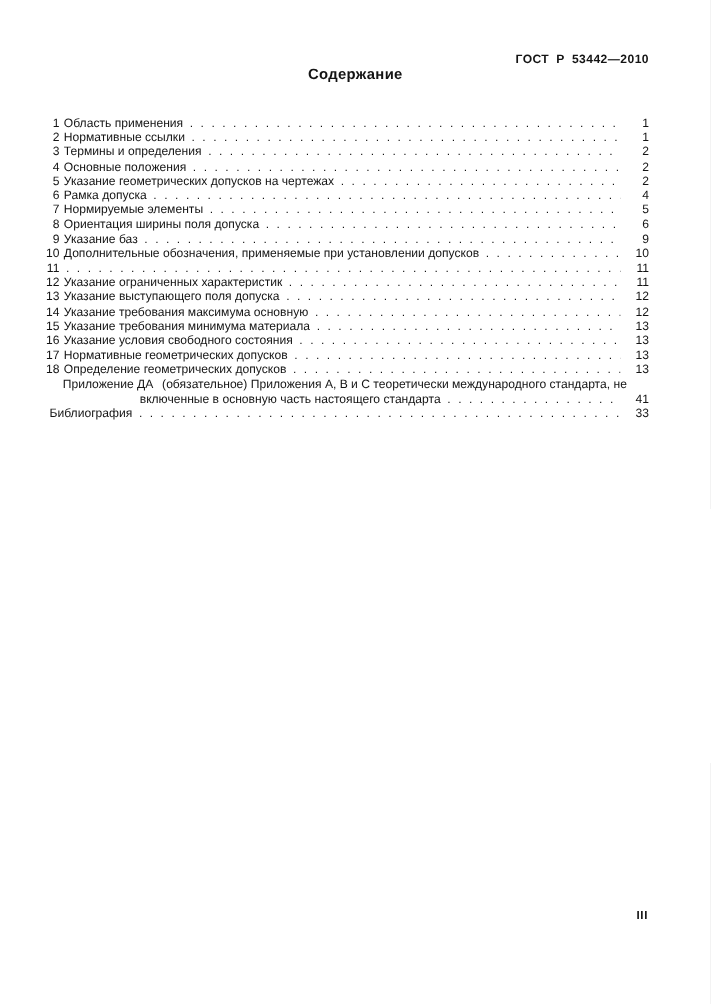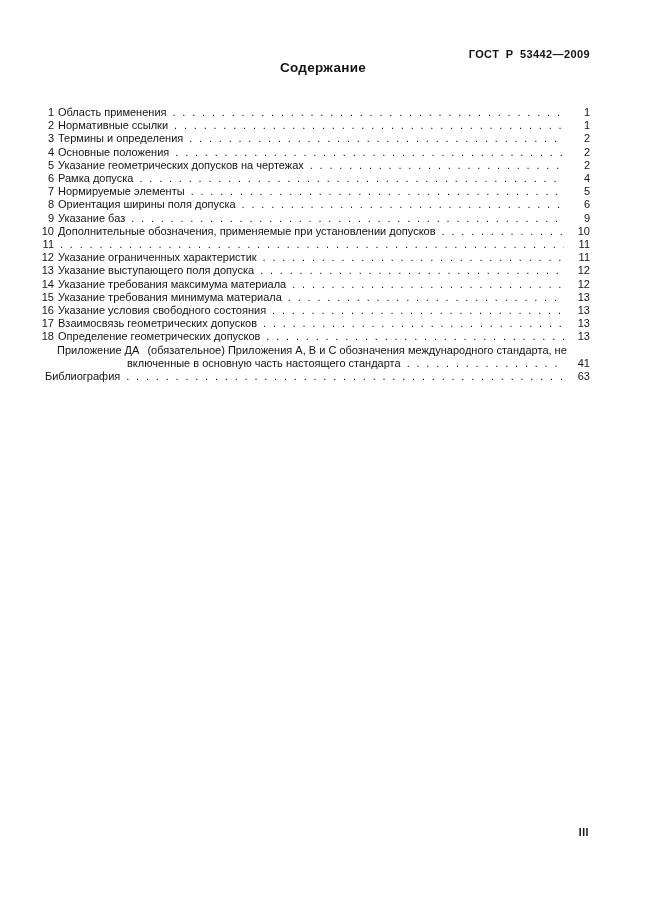--- a/index.html
+++ b/index.html
@@ -102,21 +102,21 @@
     font-size: 10.5px;
     font-weight: bold;
     letter-spacing: 0.5px;
   }
 </style>
 </head>
 <body>
 
 <div class="page">
 
-  <div class="doc-number">ГОСТ Р 53442—2009</div>
+  <div class="doc-number">ГОСТ Р 53442—2010</div>
 
   <h1 class="page-title">Содержание</h1>
 
   <div class="toc">
 
     <div id="toc-entries">
   <div class="row">
     <span class="entry-num">1</span>
     <span class="entry-title">Область применения</span>
     <span class="dots"></span>
@@ -201,68 +201,68 @@
 
   <div class="row">
     <span class="entry-num">13</span>
     <span class="entry-title">Указание выступающего поля допуска</span>
     <span class="dots"></span>
     <span class="entry-page">12</span>
   </div>
 
   <div class="row">
     <span class="entry-num">14</span>
-    <span class="entry-title">Указание требования максимума материала</span>
+    <span class="entry-title">Указание требования максимума основную</span>
     <span class="dots"></span>
     <span class="entry-page">12</span>
   </div>
 
   <div class="row">
     <span class="entry-num">15</span>
     <span class="entry-title">Указание требования минимума материала</span>
     <span class="dots"></span>
     <span class="entry-page">13</span>
   </div>
 
   <div class="row">
     <span class="entry-num">16</span>
     <span class="entry-title">Указание условия свободного состояния</span>
     <span class="dots"></span>
     <span class="entry-page">13</span>
   </div>
 
   <div class="row">
     <span class="entry-num">17</span>
-    <span class="entry-title">Взаимосвязь геометрических допусков</span>
+    <span class="entry-title">Нормативные геометрических допусков</span>
     <span class="dots"></span>
     <span class="entry-page">13</span>
   </div>
 
   <div class="row">
     <span class="entry-num">18</span>
     <span class="entry-title">Определение геометрических допусков</span>
     <span class="dots"></span>
     <span class="entry-page">13</span>
   </div>
 </div>
 
     <div class="row">
       <span class="app-label">Приложение ДА</span>
-      <span class="app-desc">(обязательное) Приложения А, В и С обозначения международного стандарта, не</span>
+      <span class="app-desc">(обязательное) Приложения А, В и С теоретически международного стандарта, не</span>
     </div>
 
     <div class="row">
       <span class="entry-title indent2">включенные в основную часть настоящего стандарта</span>
       <span class="dots"></span>
       <span class="entry-page">41</span>
     </div>
 
     <div class="row">
       <span class="bib-title">Библиография</span>
       <span class="dots"></span>
-      <span class="entry-page">63</span>
+      <span class="entry-page">33</span>
     </div>
 
   </div>
 
   <div class="sheet-number">III</div>
 
 </div>
 
 </body></html>

